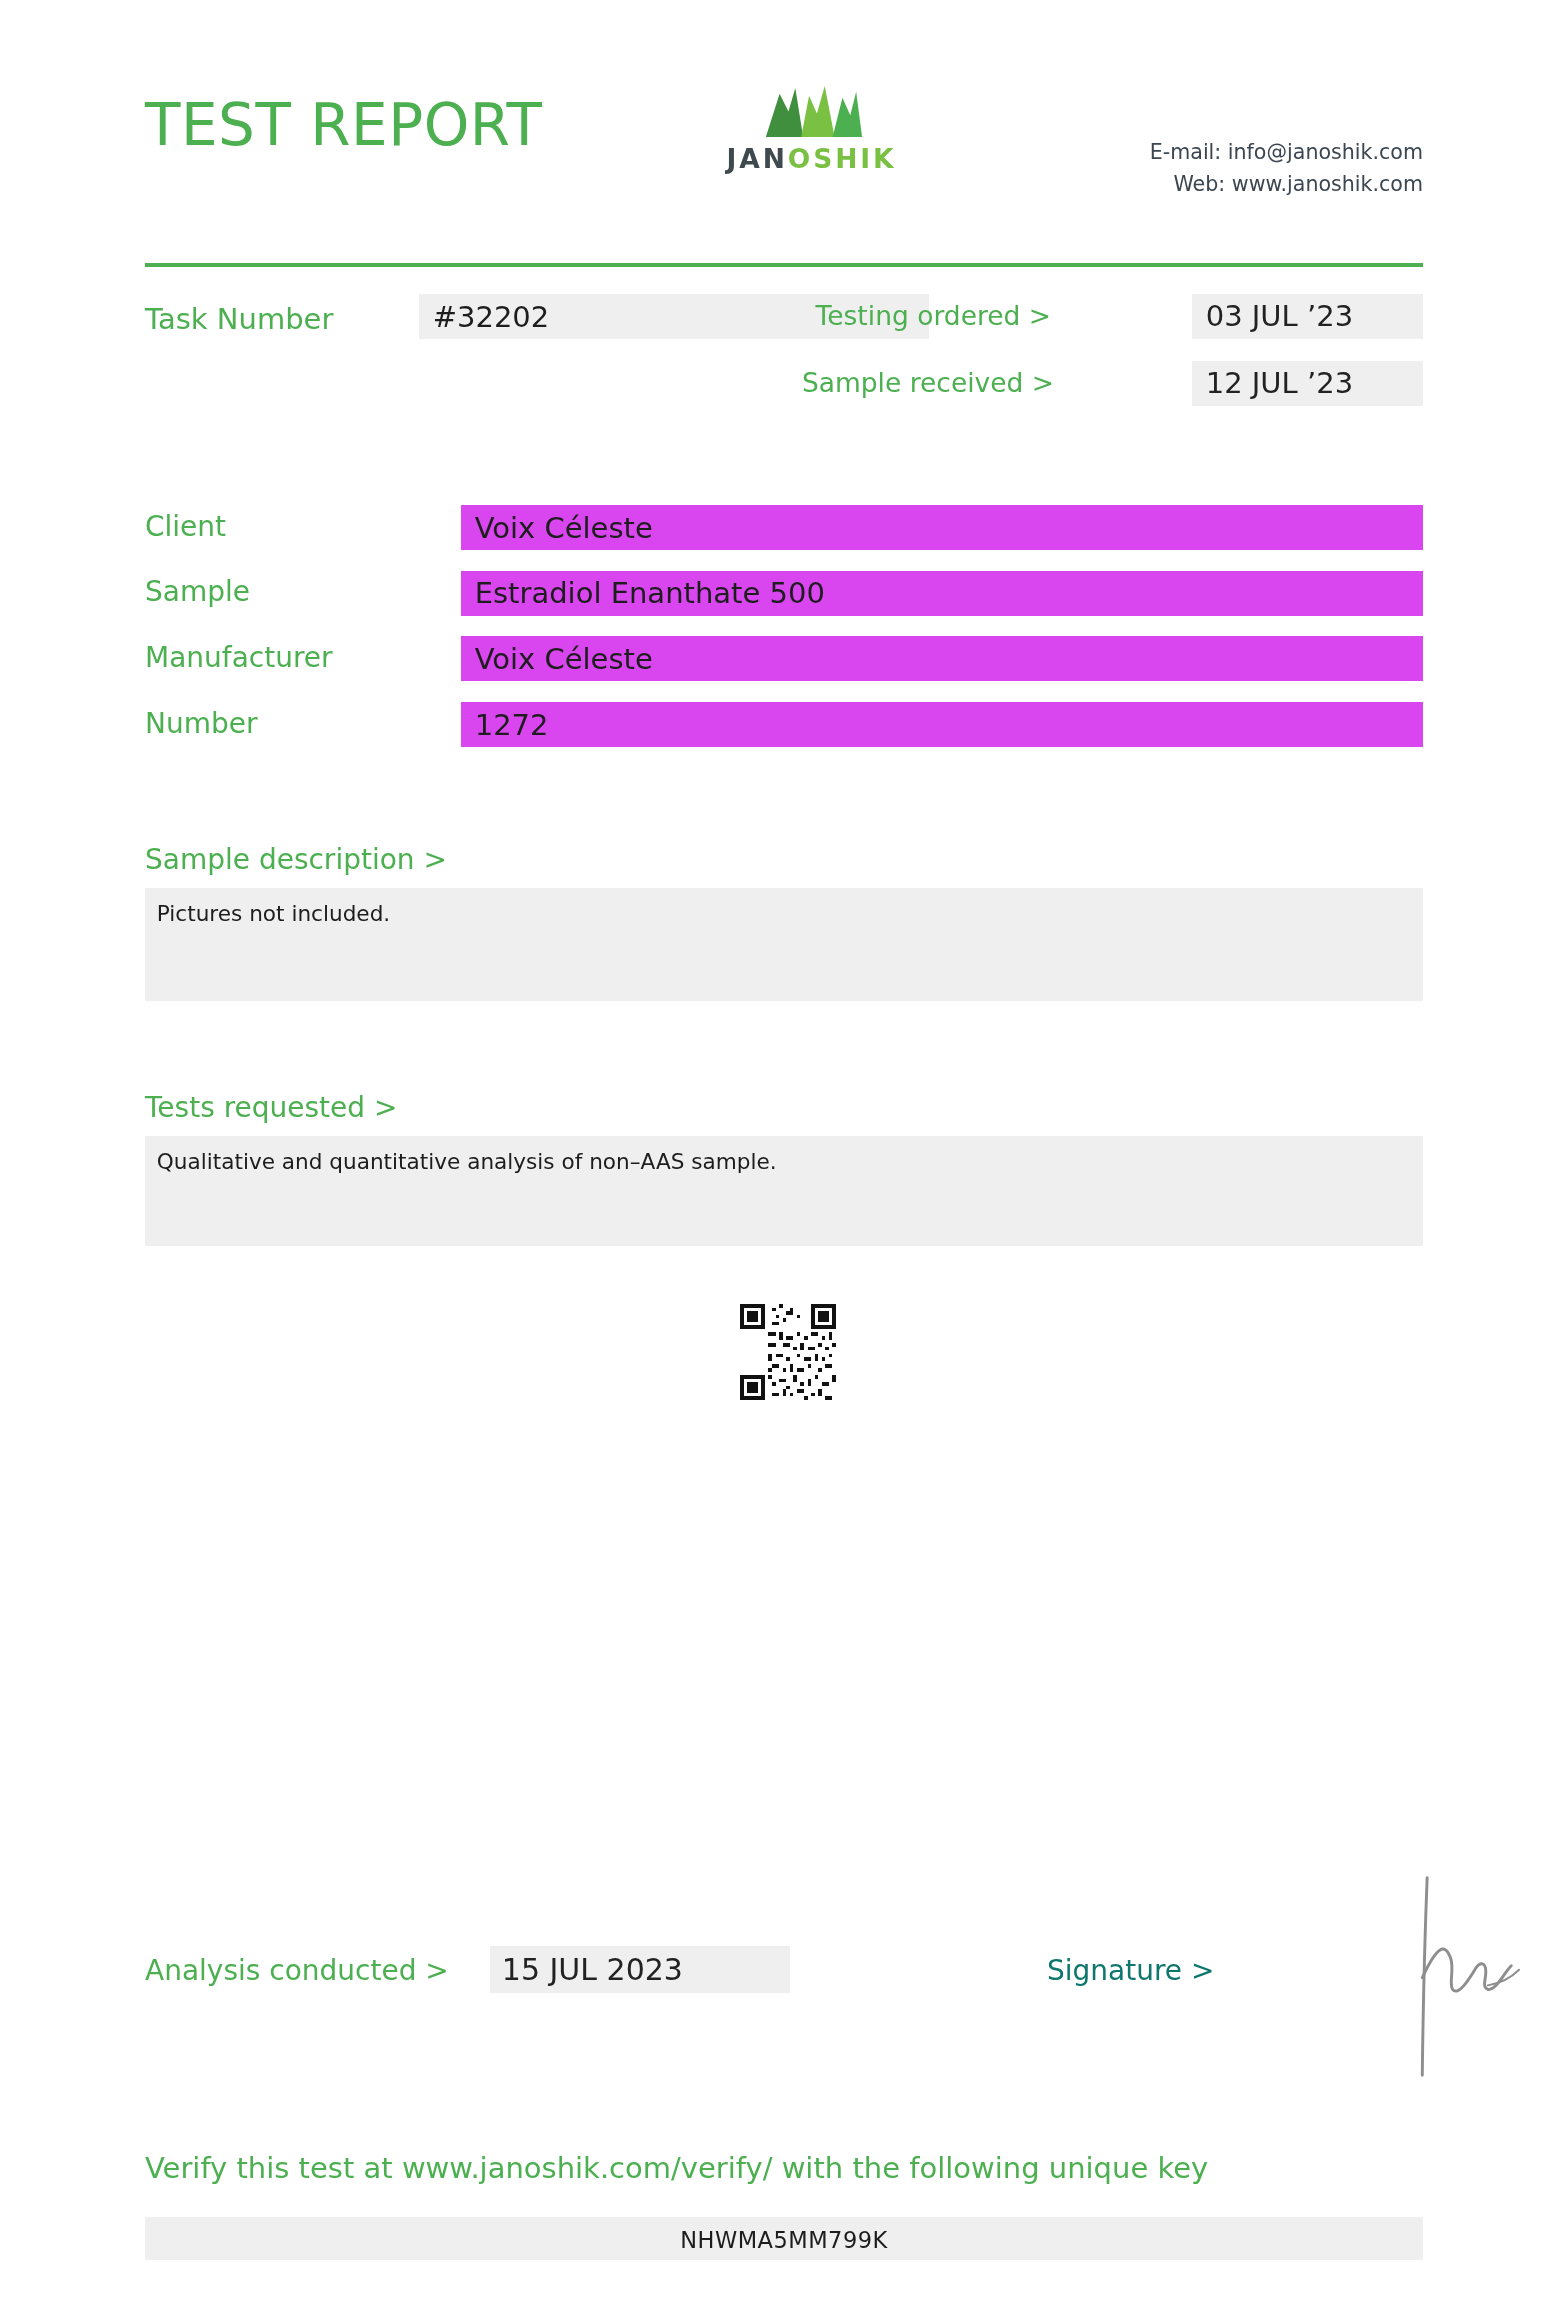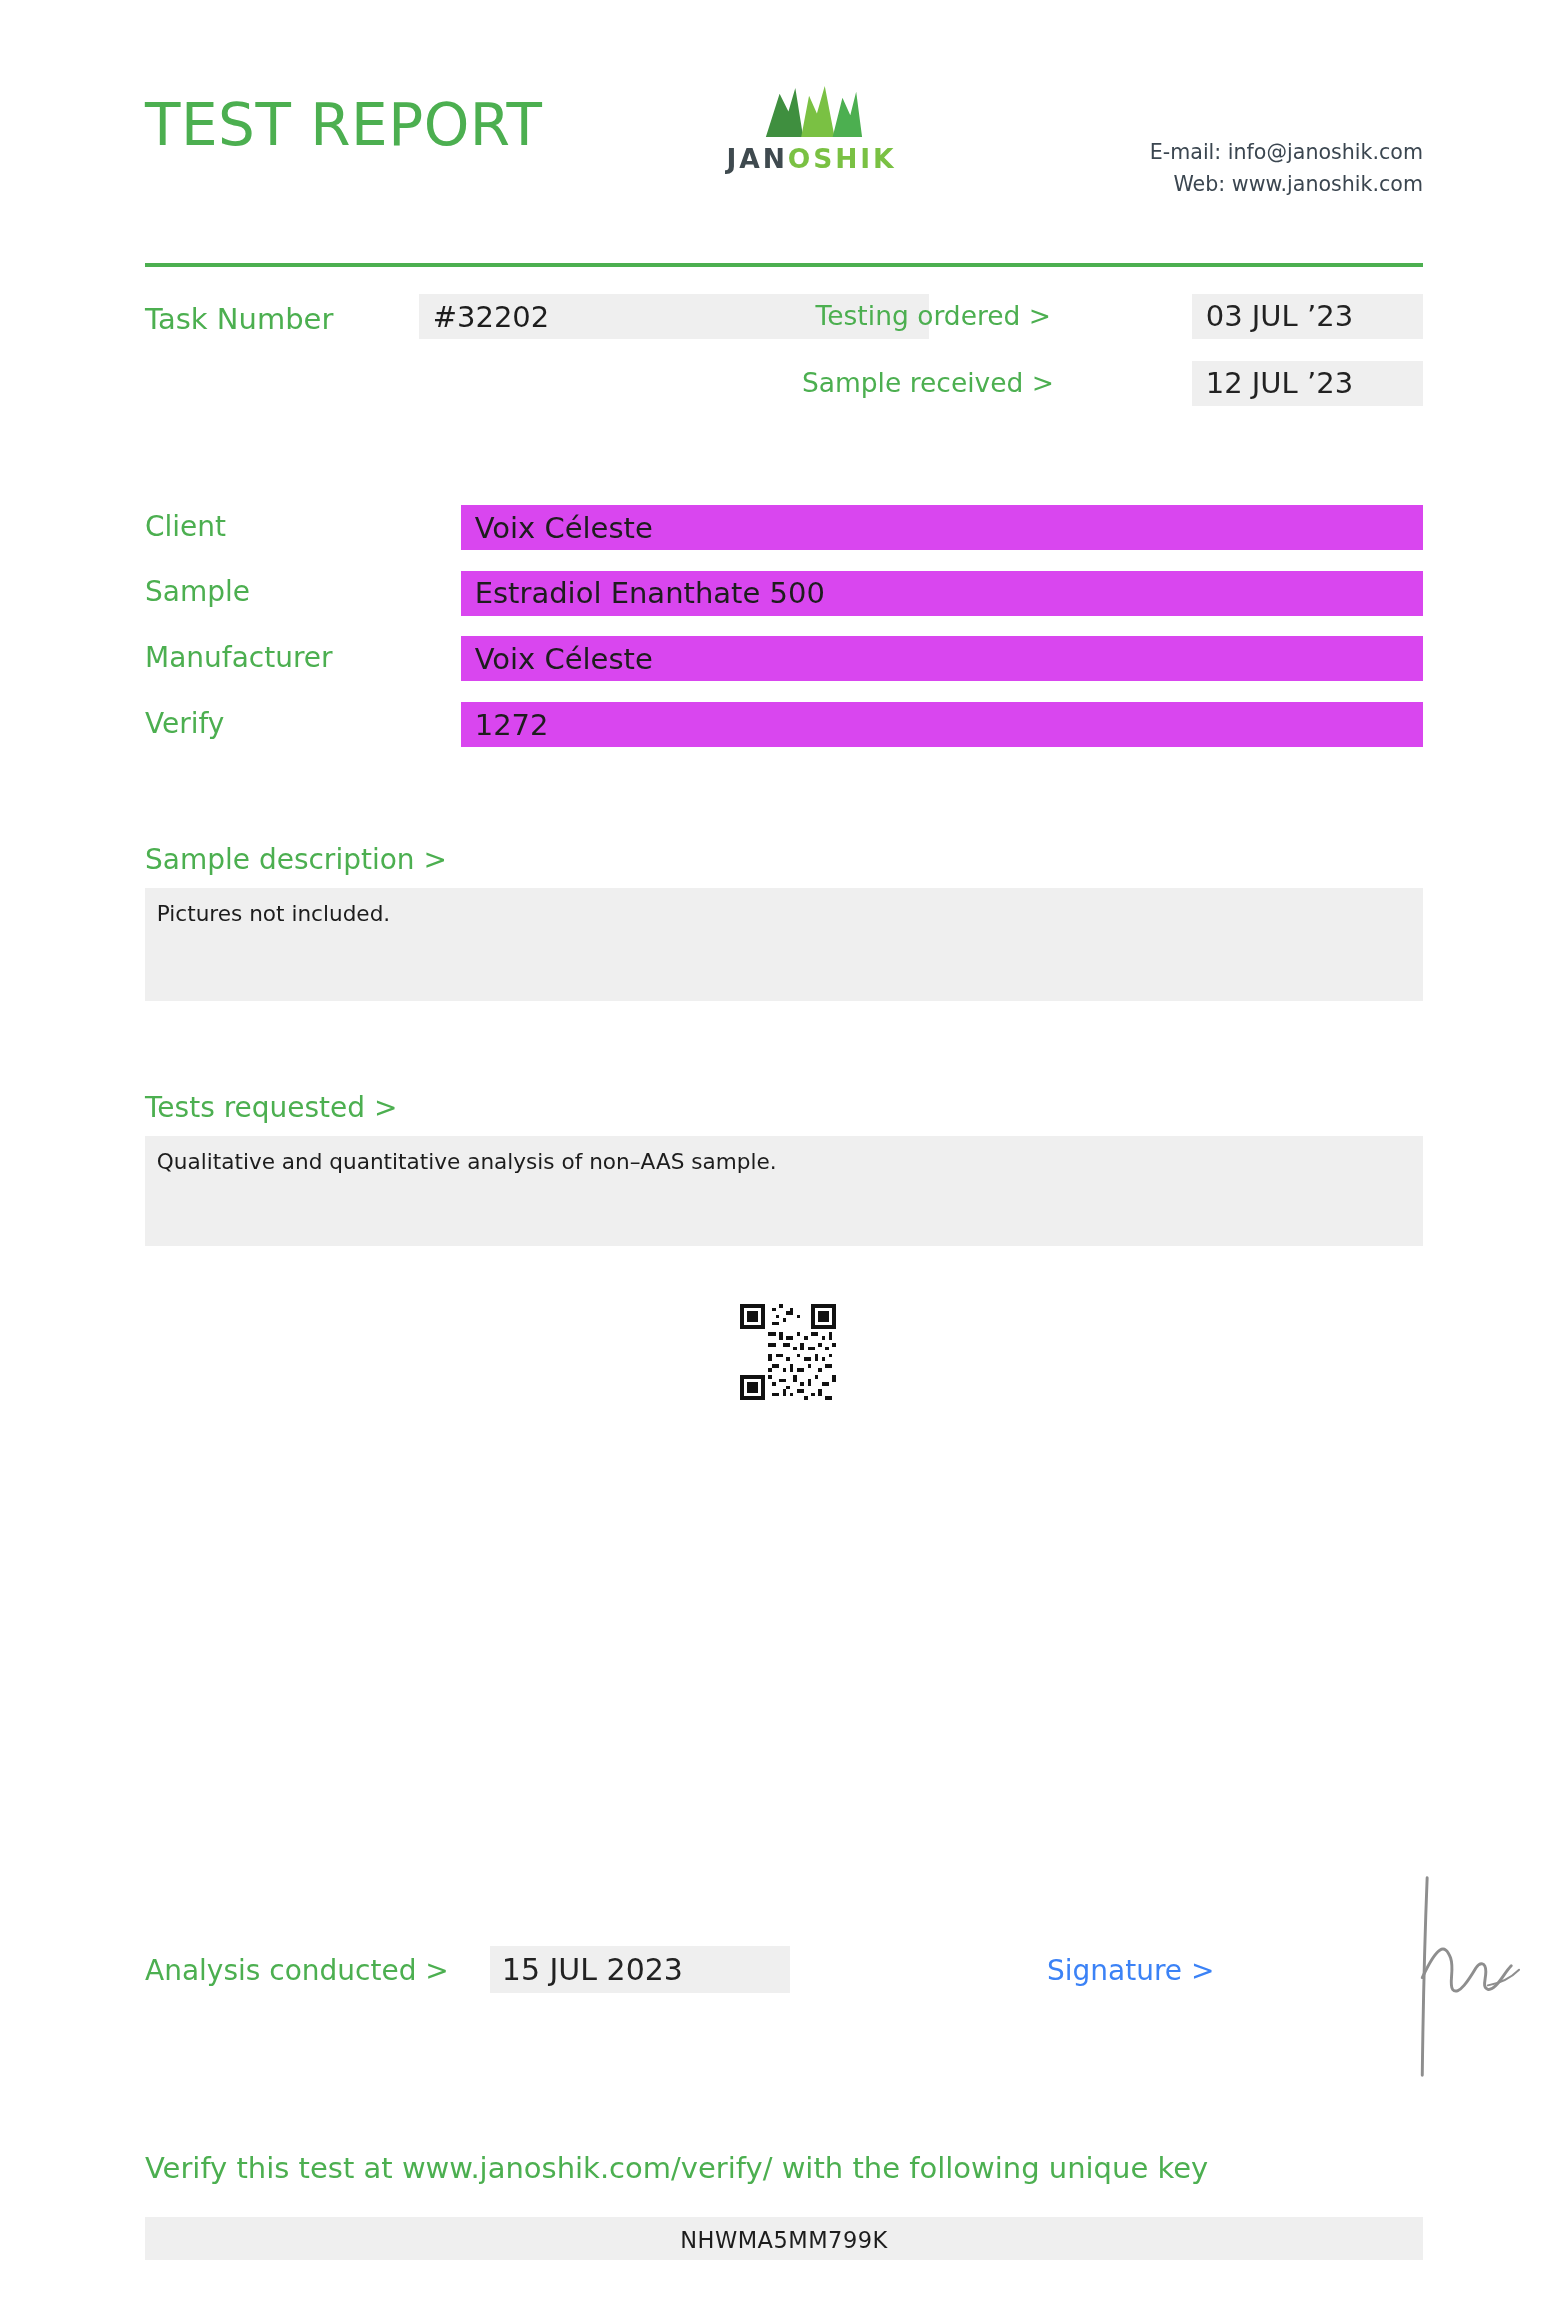--- a/index.html
+++ b/index.html
@@ -252,21 +252,21 @@
     background: #efefef;
     font-size: 30px;
     padding: 5.9px 0 0 11.8px;
     box-sizing: border-box;
   }
   .sig-label {
     position: absolute;
     left: 902px;
     top: 7.8px;
     font-size: 28px;
-    color: #3b82f6;
+    color: #0f766e;
     white-space: nowrap;
   }
   .signature {
     position: absolute;
     left: 1245px;
     top: -78px;
     width: 176px;
     height: 225px;
   }
 
@@ -340,21 +340,21 @@
     </div>
     <div class="info-row">
       <div class="info-key">Sample</div>
       <div class="info-val">Estradiol Enanthate 500</div>
     </div>
     <div class="info-row">
       <div class="info-key">Manufacturer</div>
       <div class="info-val">Voix Céleste</div>
     </div>
     <div class="info-row">
-      <div class="info-key">Verify</div>
+      <div class="info-key">Number</div>
       <div class="info-val">1272</div>
     </div>
   </div>
 
   <div class="block" id="sample-desc-block">
     <div class="section-head">Sample description &gt;</div>
     <div class="grey-area" id="sample-desc-area">Pictures not included.</div>
   </div>
 
   <div class="block" id="tests-block">

